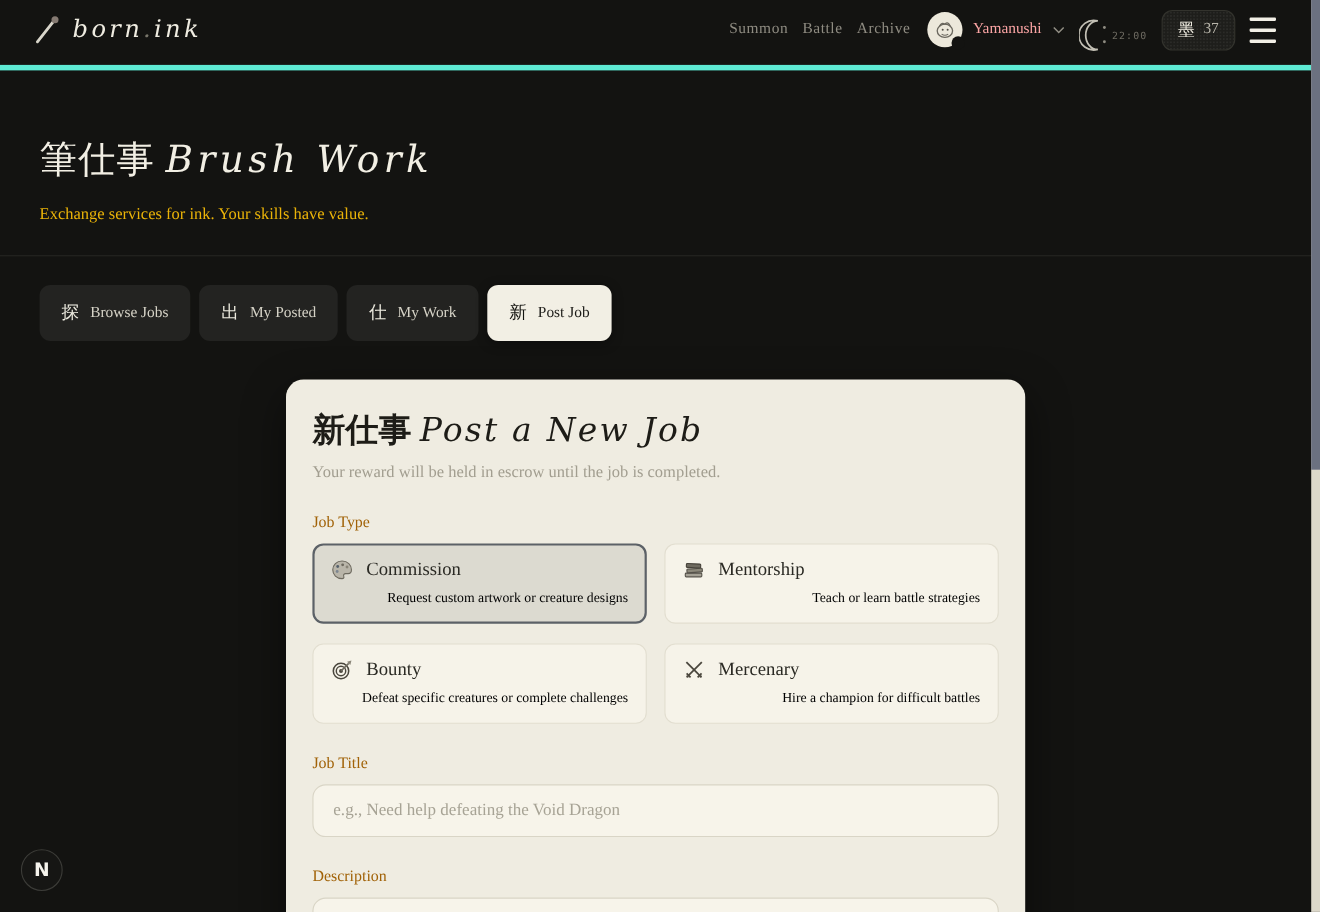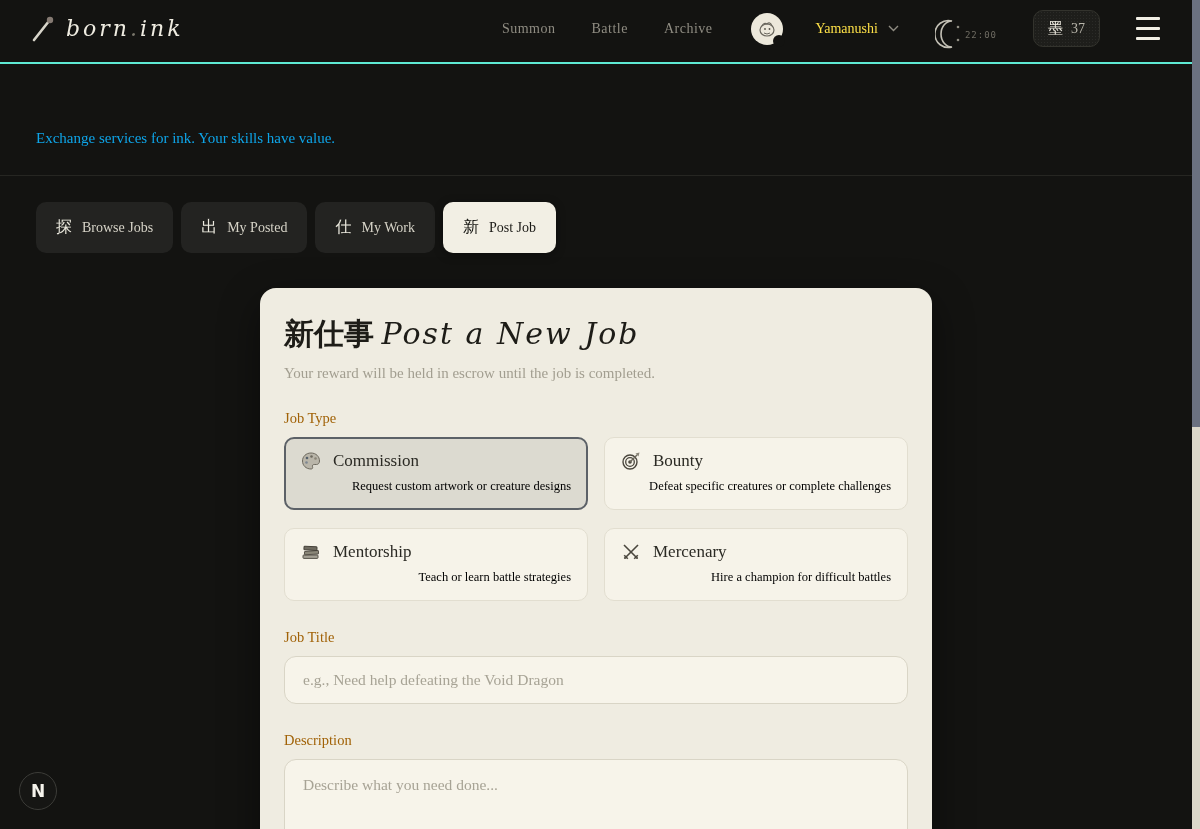--- a/index.html
+++ b/index.html
@@ -8,43 +8,43 @@
     background:#131311;
     font-family:"Liberation Serif", serif;
     color:#eae7dc;
     position:relative;
   }
   .viewport { width:1192px; height:829px; position:relative; }
 
   
   .header {
     height:64px; display:flex; align-items:center;
-    padding:0 32px 5px 30px; border-bottom:2px solid #5eead4;
+    padding:0 32px 5px 30px; border-bottom:5px solid #5eead4;
   }
   .logo { display:flex; align-items:center; gap:10px; cursor:pointer; }
   .logo-text {
     font-family:"DejaVu Serif", serif; font-style:italic;
     font-size:22px; letter-spacing:3px; color:#efece1;
   }
   .logo-text .dot { color:#7a776c; }
-  .header-right { margin-left:auto; display:flex; align-items:center; gap:36px; }
+  .header-right { margin-left:auto; display:flex; align-items:center; gap:13px; }
   .nav-link {
     font-size:14px; color:#8f8c82; cursor:pointer; letter-spacing:.5px;
   }
   .user { display:flex; align-items:center; gap:10px; cursor:pointer; margin-left:2px; }
   .avatar {
     width:32px; height:32px; border-radius:50%; background:#ece8db;
     position:relative; display:flex; align-items:center; justify-content:center;
     overflow:visible;
   }
   .avatar .notch {
     position:absolute; right:-2px; bottom:-2px; width:12px; height:12px;
     border-radius:50%; background:#131311;
   }
-  .user-name { font-size:14px; color:#fde047;margin-left:23px; }
+  .user-name { font-size:14px; color:#fca5a5; }
   .clock { display:flex; align-items:center; margin-top:10px; }
   .clock-time {
     font-family:"DejaVu Sans Mono", monospace; font-size:9px;
     color:#6e6b62; margin-top:2px; letter-spacing:1px;
   }
   .ink-badge {
     display:flex; align-items:center; gap:8px;
     padding:8px 14px; border-radius:10px;
     background-color:#1e1e1b;
     background-image:radial-gradient(rgba(255,255,255,.06) 1px, transparent 1px);
@@ -53,21 +53,21 @@
   }
   .ink-kanji { font-size:15px; color:#f0ede2; }
   .ink-amount { font-size:14px; color:#b9b6ab; }
   .hamburger { display:flex; flex-direction:column; gap:7px; cursor:pointer; padding:4px 0; }
   .hamburger span { display:block; width:24px; height:3px; background:#f2efe6; border-radius:1px; }
 
   
   .hero { padding:58px 36px 28px 36px; border-bottom:1px solid #262622; }
   .hero-title { font-size:34px; font-weight:400; color:#f2efe4; letter-spacing:1px; }
   .hero-title .en { font-family:"DejaVu Serif", serif; font-style:italic; letter-spacing:4px; }
-  .hero-sub { margin-top:8px; font-size:15px; color:#0ea5e9; }
+  .hero-sub { margin-top:19px; font-size:15px; color:#eab308; }
 
   
   .tabs { display:flex; gap:8px; padding:26px 36px 0 36px; }
   .tab {
     display:flex; align-items:center; gap:10px;
     padding:15px 20px; border-radius:10px; cursor:pointer;
     background:#232321; color:#d6d3c7; font-size:14px;
   }
   .tab .tab-kanji { font-size:16px; color:#eceadf; }
   .tab.active { background:#f2efe4; color:#1b1a16; box-shadow:0 2px 10px rgba(0,0,0,.35); }
@@ -185,20 +185,24 @@
 
       <div class="hamburger">
         <span></span>
           <span></span>
           <span></span>
       </div>
     </div>
   </div>
 
   <div class="hero">
+    <div class="hero-title">
+      <span class="kanji">筆仕事</span>
+      <span class="en">Brush Work</span>
+    </div>
     <div class="hero-sub">Exchange services for ink. Your skills have value.</div>
   </div>
 
   <div class="tabs">
     <div class="tab">
       <span class="tab-kanji">探</span>
       <span>Browse Jobs</span>
     </div>
     <div class="tab">
       <span class="tab-kanji">出</span>
@@ -237,44 +241,44 @@
           </span>
           <span class="type-title">Commission</span>
         </div>
         <div class="type-desc">Request custom artwork or creature designs</div>
       </div>
 
       <div class="type-card">
         <div class="type-head">
           <span class="type-icon">
             <svg width="20" height="20" viewBox="0 0 20 20">
+              <rect x="2" y="13" width="15" height="3.4" rx="0.8" fill="#a5a195" stroke="#56524a" stroke-width="1"></rect>
+              <rect x="3.5" y="9" width="14" height="3.4" rx="0.8" fill="#8b8779" stroke="#56524a" stroke-width="1" transform="rotate(-4 10 11)"></rect>
+              <rect x="3" y="4.5" width="13" height="3.6" rx="0.8" fill="#6e6a5f" stroke="#454139" stroke-width="1" transform="rotate(3 9 6)"></rect>
+            </svg>
+          </span>
+          <span class="type-title">Mentorship</span>
+        </div>
+        <div class="type-desc">Teach or learn battle strategies</div>
+      </div>
+
+      <div class="type-card">
+        <div class="type-head">
+          <span class="type-icon">
+            <svg width="20" height="20" viewBox="0 0 20 20">
               <circle cx="9" cy="11" r="7" fill="none" stroke="#4a463d" stroke-width="1.4"></circle>
               <circle cx="9" cy="11" r="4.3" fill="none" stroke="#4a463d" stroke-width="1.3"></circle>
               <circle cx="9" cy="11" r="1.8" fill="#4a463d"></circle>
               <line x1="9" y1="11" x2="16" y2="4" stroke="#6e6a5f" stroke-width="1.5"></line>
               <path d="M14.5 2.5 L17.5 5.5 L18.5 1.5 Z" fill="#8a8578"></path>
             </svg>
           </span>
           <span class="type-title">Bounty</span>
         </div>
         <div class="type-desc">Defeat specific creatures or complete challenges</div>
-      </div>
-
-      <div class="type-card">
-        <div class="type-head">
-          <span class="type-icon">
-            <svg width="20" height="20" viewBox="0 0 20 20">
-              <rect x="2" y="13" width="15" height="3.4" rx="0.8" fill="#a5a195" stroke="#56524a" stroke-width="1"></rect>
-              <rect x="3.5" y="9" width="14" height="3.4" rx="0.8" fill="#8b8779" stroke="#56524a" stroke-width="1" transform="rotate(-4 10 11)"></rect>
-              <rect x="3" y="4.5" width="13" height="3.6" rx="0.8" fill="#6e6a5f" stroke="#454139" stroke-width="1" transform="rotate(3 9 6)"></rect>
-            </svg>
-          </span>
-          <span class="type-title">Mentorship</span>
-        </div>
-        <div class="type-desc">Teach or learn battle strategies</div>
       </div>
 
       <div class="type-card">
         <div class="type-head">
           <span class="type-icon">
             <svg width="20" height="20" viewBox="0 0 20 20">
               <line x1="3" y1="3" x2="15" y2="15" stroke="#4a463d" stroke-width="1.6"></line>
               <line x1="17" y1="3" x2="5" y2="15" stroke="#4a463d" stroke-width="1.6"></line>
               <line x1="13.2" y1="16.8" x2="16.8" y2="13.2" stroke="#4a463d" stroke-width="1.6"></line>
               <line x1="3.2" y1="13.2" x2="6.8" y2="16.8" stroke="#4a463d" stroke-width="1.6"></line>

